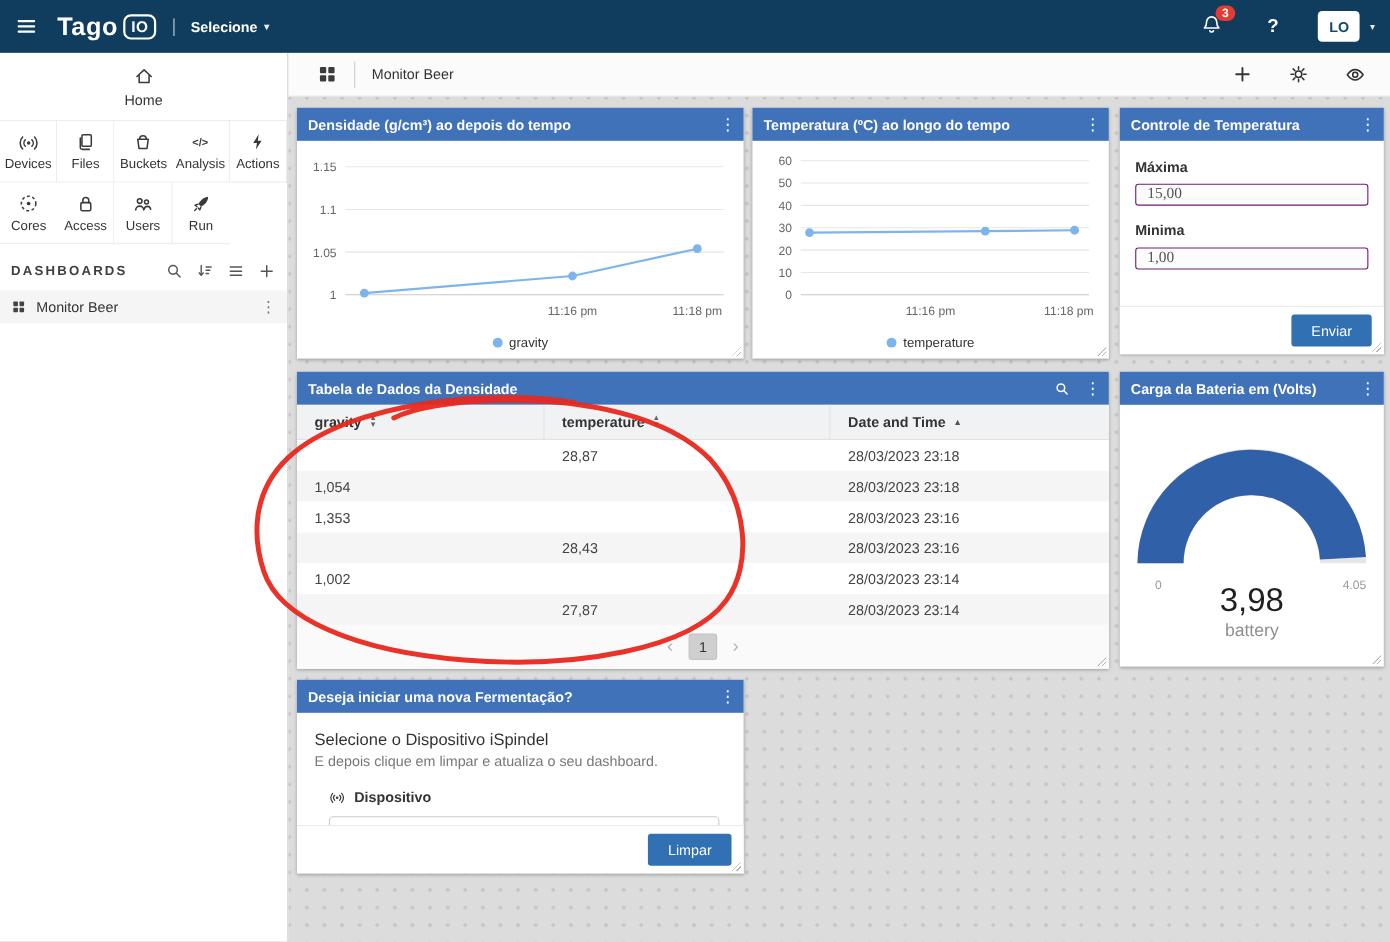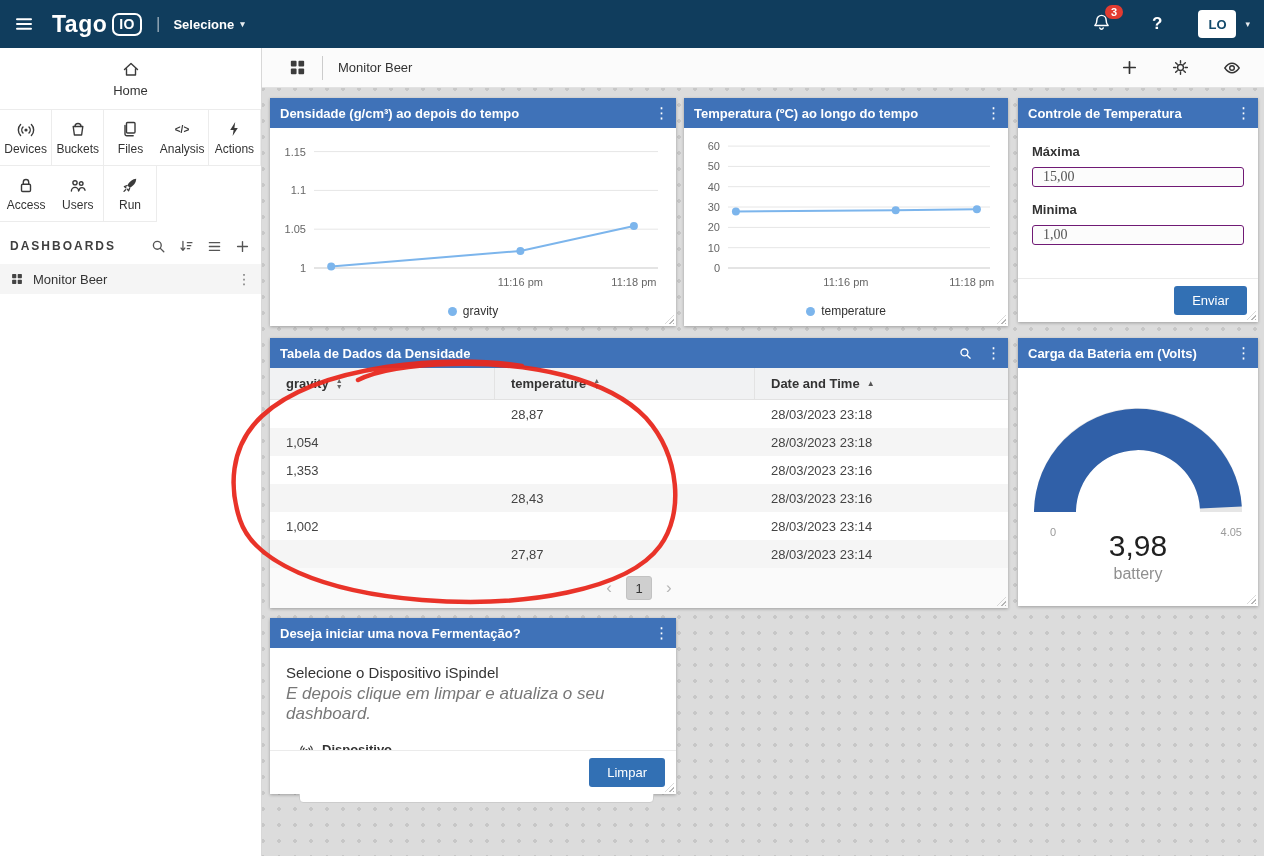--- a/index.html
+++ b/index.html
@@ -88,21 +88,21 @@
   .bat-body{position:relative;height:238px;text-align:center}
   .gauge-holder{display:inline-block;margin-top:24px;width:224px;height:130px}
   .gmin{position:absolute;left:32px;top:158px;font-size:11px;color:#9a9a9a}
   .gmax{position:absolute;right:16px;top:158px;font-size:11px;color:#9a9a9a}
   .gvalue{font-size:30px;color:#1f1f1f;margin-top:4px}
   .glabel{font-size:16px;color:#8f8f8f;margin-top:2px}
 
   
   .ferm-body{padding:16px 16px 0}
   .ferm-line1{font-size:15px;color:#333}
-  .ferm-line2{font-size:17px;color:#777;font-style:italic;margin-top:3px}
+  .ferm-line2{font-size:13px;color:#777;margin-top:3px}
   .inset{margin-left:13px;margin-right:6px}
   .dev-label{display:flex;align-items:center;gap:8px;font-size:13px;font-weight:bold;color:#333;margin:18px 0 10px}
   .fake-select{height:36px;border:1px solid #ccc;border-radius:4px;background:#fff;display:flex;align-items:center;justify-content:flex-end;padding-right:12px;color:#555;cursor:pointer}
   .sel-caret{font-size:9px;color:#555}
 
   
   .annotation{position:absolute;left:200px;top:338px;z-index:60;pointer-events:none}
 </style>
 </head>
 <body>
@@ -143,43 +143,50 @@
   <div class="nav-grid">
     <div class="tile">
       <svg width="20" height="20" viewBox="0 0 20 20" fill="none" stroke="#3a3a3a" stroke-width="1.4" stroke-linecap="round">
           <circle cx="10" cy="11" r="1.6" fill="#3a3a3a" stroke="none"></circle>
           <path d="M7 8 a4.3 4.3 0 0 0 0 6 M13 8 a4.3 4.3 0 0 1 0 6 M4.6 5.6 a7.6 7.6 0 0 0 0 10.8 M15.4 5.6 a7.6 7.6 0 0 1 0 10.8"></path>
         </svg>
       <span>Devices</span>
     </div>
     <div class="tile">
       <svg width="20" height="20" viewBox="0 0 20 20" fill="none" stroke="#3a3a3a" stroke-width="1.4" stroke-linecap="round" stroke-linejoin="round">
+          <rect x="6.5" y="3.5" width="8.5" height="10.5" rx="1"></rect>
+          <path d="M5 6.5 V15 a1.8 1.8 0 0 0 1.8 1.8 H13.2"></path>
+        </svg>
+      <span>Files</span>
+    </div>
+    <div class="tile">
+      <svg width="20" height="20" viewBox="0 0 20 20" fill="none" stroke="#3a3a3a" stroke-width="1.4" stroke-linecap="round" stroke-linejoin="round">
           <path d="M5.2 7.5 H14.8 L13.6 16 H6.4 Z"></path>
           <path d="M7 7.5 a3 3 0 0 1 6 0"></path>
         </svg>
       <span>Buckets</span>
     </div>
     <div class="tile">
-      <svg width="20" height="20" viewBox="0 0 20 20" fill="none" stroke="#3a3a3a" stroke-width="1.4" stroke-linecap="round" stroke-linejoin="round">
-          <rect x="6.5" y="3.5" width="8.5" height="10.5" rx="1"></rect>
-          <path d="M5 6.5 V15 a1.8 1.8 0 0 0 1.8 1.8 H13.2"></path>
-        </svg>
-      <span>Files</span>
-    </div>
-    <div class="tile">
       <svg width="20" height="20" viewBox="0 0 20 20">
           <text x="10" y="13.5" text-anchor="middle" font-size="10" font-weight="bold" fill="#3a3a3a" font-family="Liberation Sans, sans-serif">&lt;/&gt;</text>
         </svg>
       <span>Analysis</span>
     </div>
     <div class="tile">
       <svg width="20" height="20" viewBox="0 0 20 20">
           <path d="M11.2 3 L6.2 11 H9.6 L8.6 17 L13.8 9 H10.4 Z" fill="#3a3a3a"></path>
         </svg>
       <span>Actions</span>
+    </div>
+    <div class="tile">
+      <svg width="20" height="20" viewBox="0 0 20 20" fill="none" stroke="#3a3a3a" stroke-width="1.4">
+          <circle cx="10" cy="10" r="6.6" stroke-dasharray="2.6 2.3"></circle>
+          <circle cx="10" cy="10" r="1.7" fill="#3a3a3a" stroke="none"></circle>
+        </svg>
+      <span>Cores</span>
     </div>
     <div class="tile">
       <svg width="20" height="20" viewBox="0 0 20 20" fill="none" stroke="#3a3a3a" stroke-width="1.4" stroke-linecap="round">
           <rect x="5.5" y="9.2" width="9" height="7.3" rx="1.2"></rect>
           <path d="M7.3 9.2 V7.2 a2.7 2.7 0 0 1 5.4 0 V9.2"></path>
         </svg>
       <span>Access</span>
     </div>
     <div class="tile">
       <svg width="20" height="20" viewBox="0 0 20 20" fill="none" stroke="#3a3a3a" stroke-width="1.4" stroke-linecap="round">

